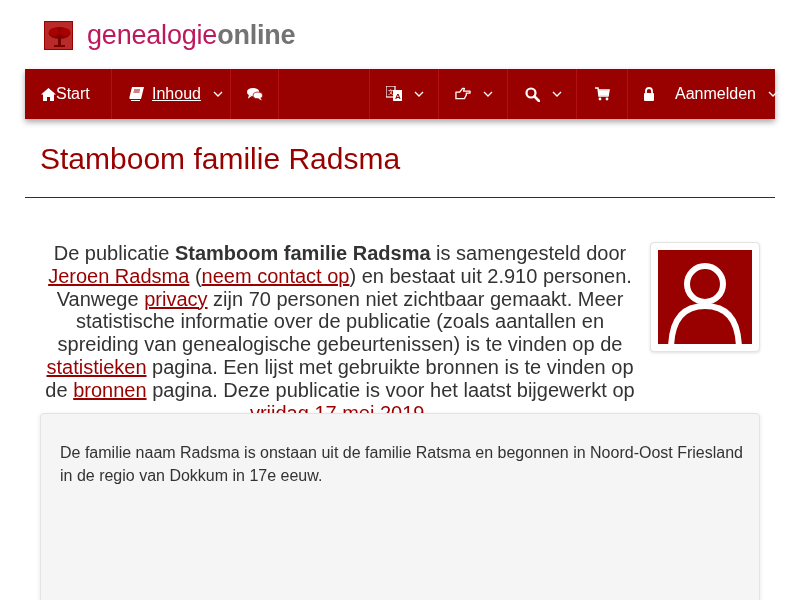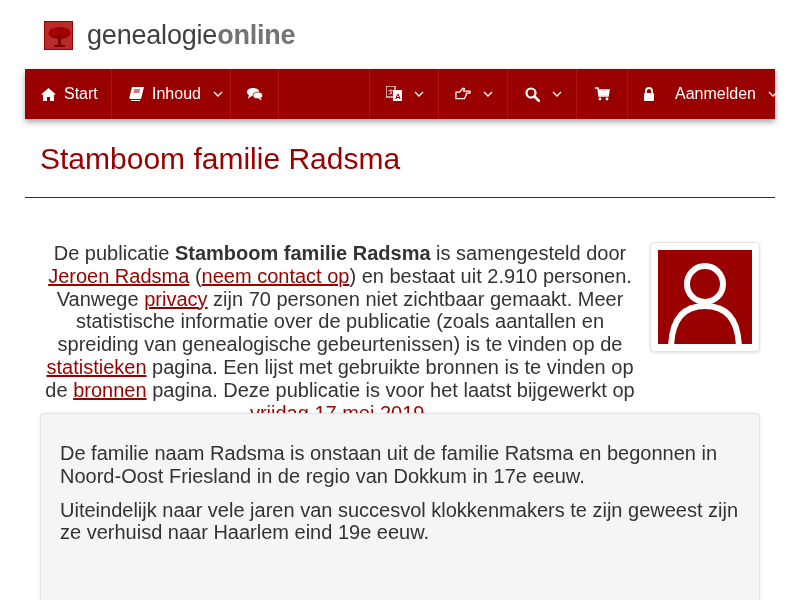--- a/index.html
+++ b/index.html
@@ -4,33 +4,33 @@
   <style>
     * { box-sizing: border-box; margin: 0; padding: 0; }
     html, body { width: 800px; height: 600px; overflow: hidden; background: #ffffff; }
     body { font-family: "Liberation Sans", sans-serif; color: #333333; font-size: 16px; }
 
     
     .logo-bar { position: absolute; left: 44px; top: 18px; height: 34px; display: flex; align-items: center; }
     .logo-icon { width: 29px; height: 29px; border: 1px solid #990000; background: #c33; position: relative; overflow: hidden; }
     .logo-icon svg { position: absolute; left: 0; top: 0; }
     .logo-text { margin-left: 14px; font-size: 27px; letter-spacing: -0.2px; line-height: 34px; }
-    .logo-text .light { color: #404040; }
+    .logo-text .light { color: #be185d; }
     .logo-text .bold { color: #737373; font-weight: bold; }
 
     
     .navbar { position: absolute; left: 25px; top: 69px; width: 750px; height: 50px; background: #990000;
       box-shadow: 0 3px 6px rgba(0,0,0,0.35); display: flex; }
     .nav-item { height: 50px; display: flex; align-items: center; color: #ffffff; font-size: 16px;
       border-right: 1px solid #b31010; cursor: pointer; }
     .nav-item .ic { display: inline-flex; align-items: center; justify-content: center; width: 16px; height: 16px; }
     .nav-item .chev { margin-left: 12px; width: 10px; height: 10px; display: inline-flex; align-items: center; }
     .nav-start { padding-left: 15px; width: 87px; }
-    .nav-start .lbl { margin-left: 8px; }
-    .nav-inhoud { padding-left: 16px; width: 119px; }
+    .nav-start .lbl { }
+    .nav-inhoud { padding-left: 16px; width: 119px; text-decoration: underline; }
     .nav-inhoud .lbl { margin-left: 8px; }
     .nav-forum { width: 48px; justify-content: center; }
     .nav-spacer { flex: 1; border-right: 1px solid #b31010; height: 50px; }
     .nav-lang { width: 69px; padding-left: 16px; }
     .nav-pointer { width: 69px; padding-left: 16px; }
     .nav-search { width: 69px; padding-left: 16px; }
     .nav-cart { width: 51px; justify-content: center; }
     .nav-login { width: 147px; padding-left: 15px; border-right: none; }
     .nav-login .lbl { margin-left: 20px; }
 
@@ -43,21 +43,21 @@
     .intro b { color: #333; }
     .intro a { color: #990000; text-decoration: underline; }
 
     .avatar-frame { position: absolute; left: 650px; top: 242px; width: 110px; height: 110px; background: #fff;
       border: 1px solid #e3e3e3; border-radius: 4px; box-shadow: 0 1px 3px rgba(0,0,0,0.12); }
     .avatar { position: absolute; left: 7px; top: 7px; width: 94px; height: 94px; background: #990000; overflow: hidden; }
 
     
     .well { position: absolute; left: 40px; top: 413px; width: 720px; height: 220px; background: #f5f5f5;
       border: 1px solid #e3e3e3; border-radius: 4px; box-shadow: 0 1px 4px rgba(0,0,0,0.1); padding: 28px 19px; }
-    .well p { font-size: 20px; line-height: 22.8px; color: #333; margin-bottom: 11px; width: 690px; }
+    .well p { font-size: 16px; line-height: 22.8px; color: #333; margin-bottom: 11px; width: 690px; }
   </style>
 </head>
 <body>
 
 <div class="logo-bar">
   <div class="logo-icon">
     <svg width="29" height="29" viewBox="0 0 29 29">
       <rect width="29" height="29" fill="#b92b2b"></rect>
       <ellipse cx="14.5" cy="11" rx="11" ry="6" fill="#8a0000"></ellipse>
       <ellipse cx="9" cy="10" rx="5" ry="4" fill="#a00"></ellipse>
@@ -180,14 +180,13 @@
   <div class="avatar">
     <svg width="94" height="94" viewBox="0 0 94 94">
       <circle cx="47" cy="34" r="18" fill="none" stroke="#fff" stroke-width="6"></circle>
       <path d="M13 100 Q13 56 47 56 Q81 56 81 100" fill="none" stroke="#fff" stroke-width="6"></path>
     </svg>
   </div>
 </div>
 
 <div class="well">
   <p>De familie naam Radsma is onstaan uit de familie Ratsma en begonnen in Noord-Oost Friesland in de regio van Dokkum in 17e eeuw.</p>
-  <p>Uiteindelijk naar vele jaren van succesvol klokkenmakers te zijn geweest zijn ze verhuisd naar Haarlem eind 19e eeuw.</p>
 </div>
 
 </body></html>

